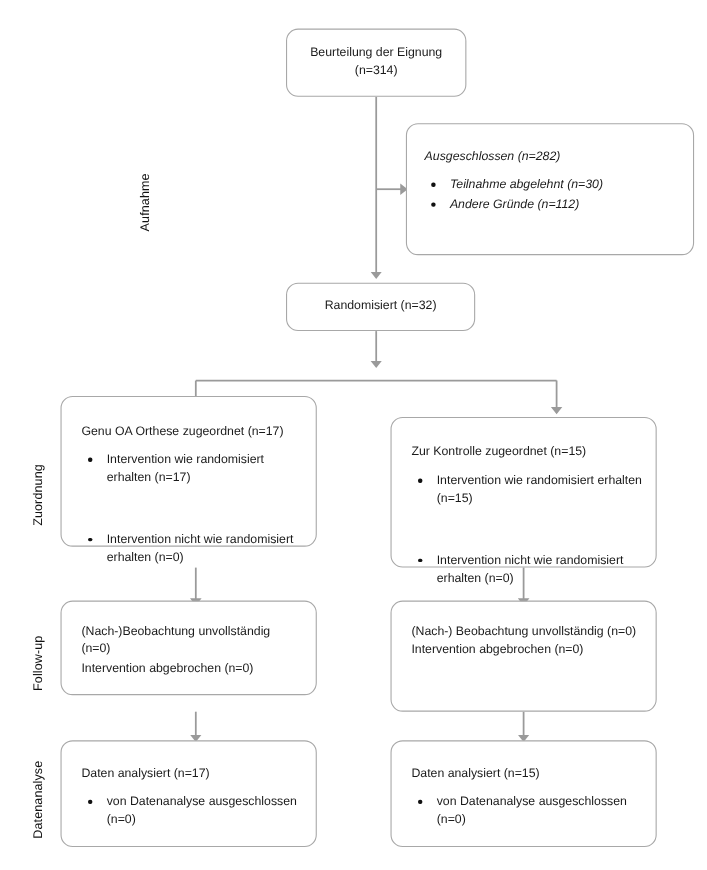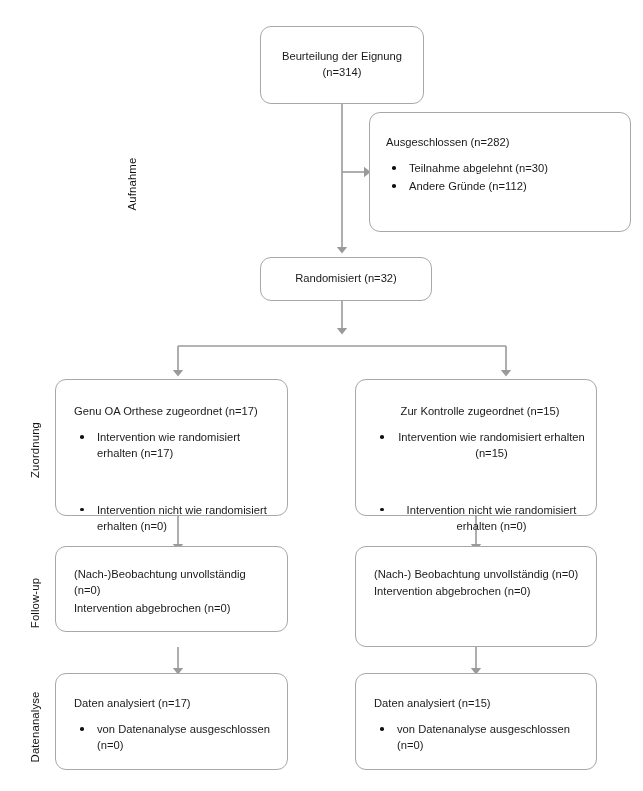--- a/index.html
+++ b/index.html
@@ -136,48 +136,48 @@
   </svg>
 
   <div class="vlabel" style="left:72px; top:178px; width:120px;">Aufnahme</div>
 
   <div class="vlabel" style="left:-25px; top:444px; width:120px;">Zuordnung</div>
 
   <div class="vlabel" style="left:-25px; top:597px; width:120px;">Follow-up</div>
 
   <div class="vlabel" style="left:-25px; top:721px; width:120px;">Datenanalyse</div>
 
-  <div class="box box-center" style="left:260px; top:26px; width:164px; height:78px;">
+  <div class="box box-center" style="left:260px; top:26px; width:164px; height:62px;">
     <div>
       <div>Beurteilung der Eignung</div>
       <div>(n=314)</div>
     </div>
   </div>
 
-  <div class="box box-pad" style="left:369px; top:112px; width:262px; height:120px; padding:22px 12px 20px 16px;">
+  <div class="box box-pad" style="left:369px; top:112px; width:262px; height:120px; padding:22px 12px 20px 16px;font-style:italic;">
     <p class="hdr">Ausgeschlossen (n=282)</p>
     <ul class="bul">
       <li>Teilnahme abgelehnt (n=30)</li>
       <li>Andere Gründe (n=112)</li>
     </ul>
   </div>
 
   <div class="box box-center" style="left:260px; top:257px; width:172px; height:44px;">
     <div>Randomisiert (n=32)</div>
   </div>
 
-  <div class="box box-pad" style="left:55px; top:379px; width:233px; height:137px; padding:24px 12px 23px 18px;">
+  <div class="box box-pad" style="left:55px; top:360px; width:233px; height:137px; padding:24px 12px 23px 18px;">
     <p class="hdr">Genu OA Orthese zugeordnet (n=17)</p>
     <ul class="bul spaced">
       <li>Intervention wie randomisiert erhalten (n=17)</li>
       <li>Intervention nicht wie randomisiert erhalten (n=0)</li>
     </ul>
   </div>
 
-  <div class="box box-pad" style="left:355px; top:379px; width:242px; height:137px; padding:24px 10px 12px 18px;text-align:center;">
+  <div class="box box-pad" style="left:355px; top:379px; width:242px; height:137px; padding:24px 10px 12px 18px;">
     <p class="hdr">Zur Kontrolle zugeordnet (n=15)</p>
     <ul class="bul spaced">
       <li>Intervention wie randomisiert erhalten (n=15)</li>
       <li>Intervention nicht wie randomisiert erhalten (n=0)</li>
     </ul>
   </div>
 
   <div class="box box-pad" style="left:55px; top:546px; width:233px; height:86px; padding:19px 14px 12px 18px;">
     <p class="para">(Nach-)Beobachtung unvollständig (n=0)</p>
     <p class="para">Intervention abgebrochen (n=0)</p>

